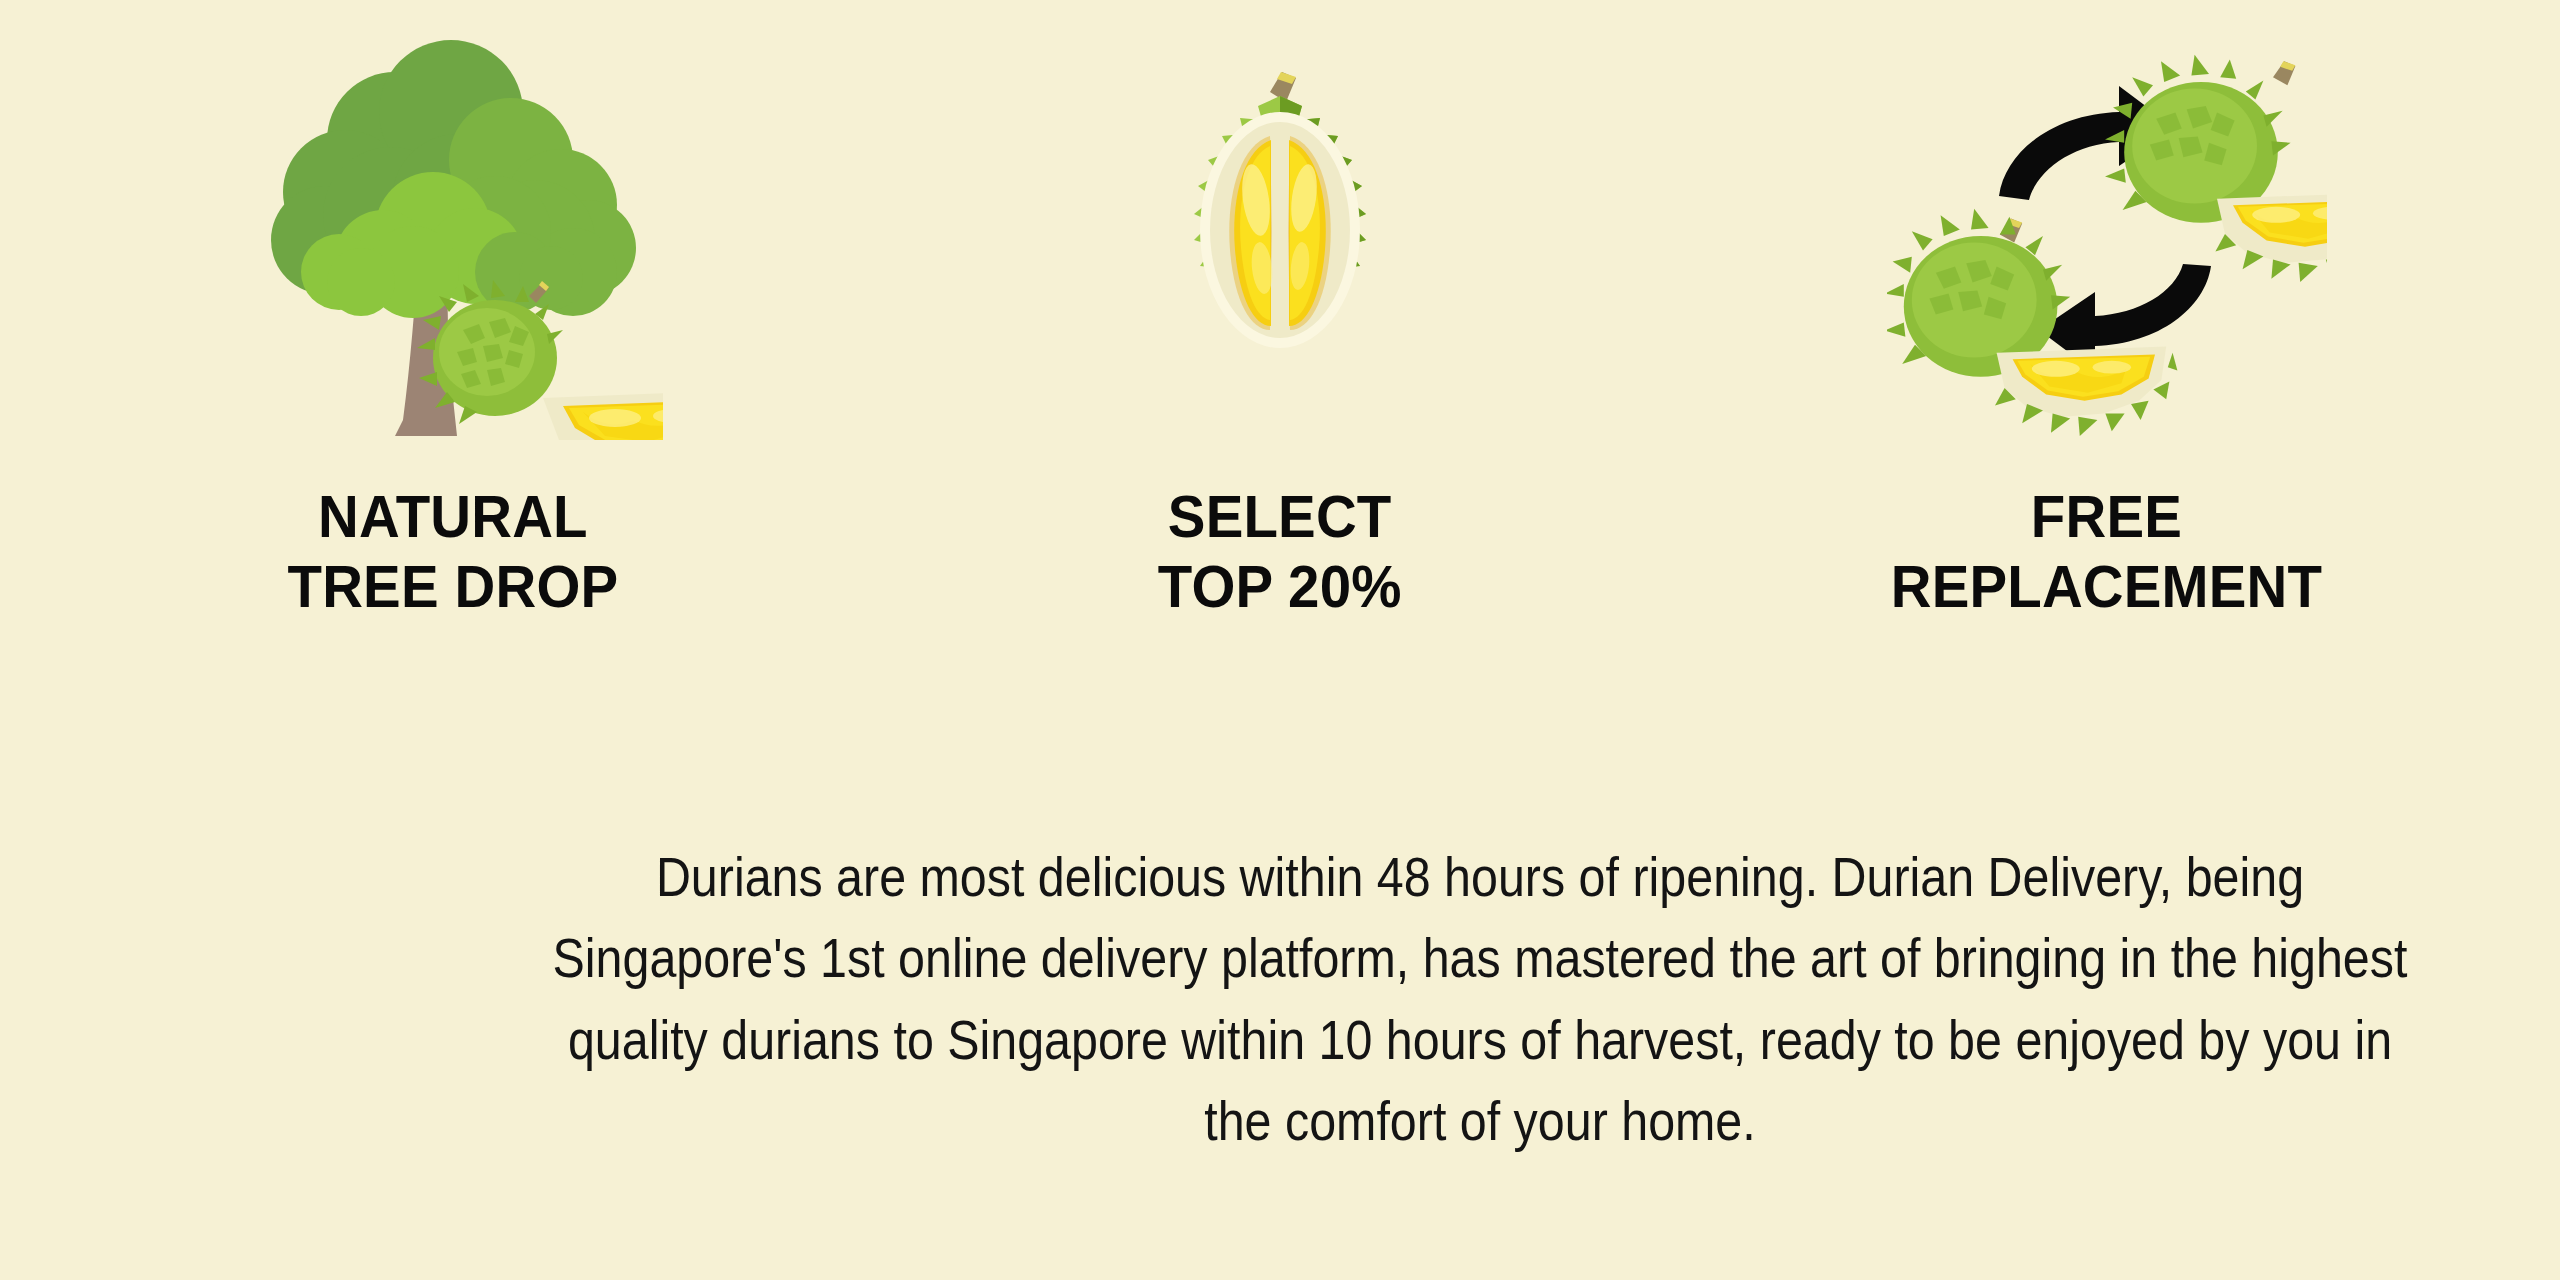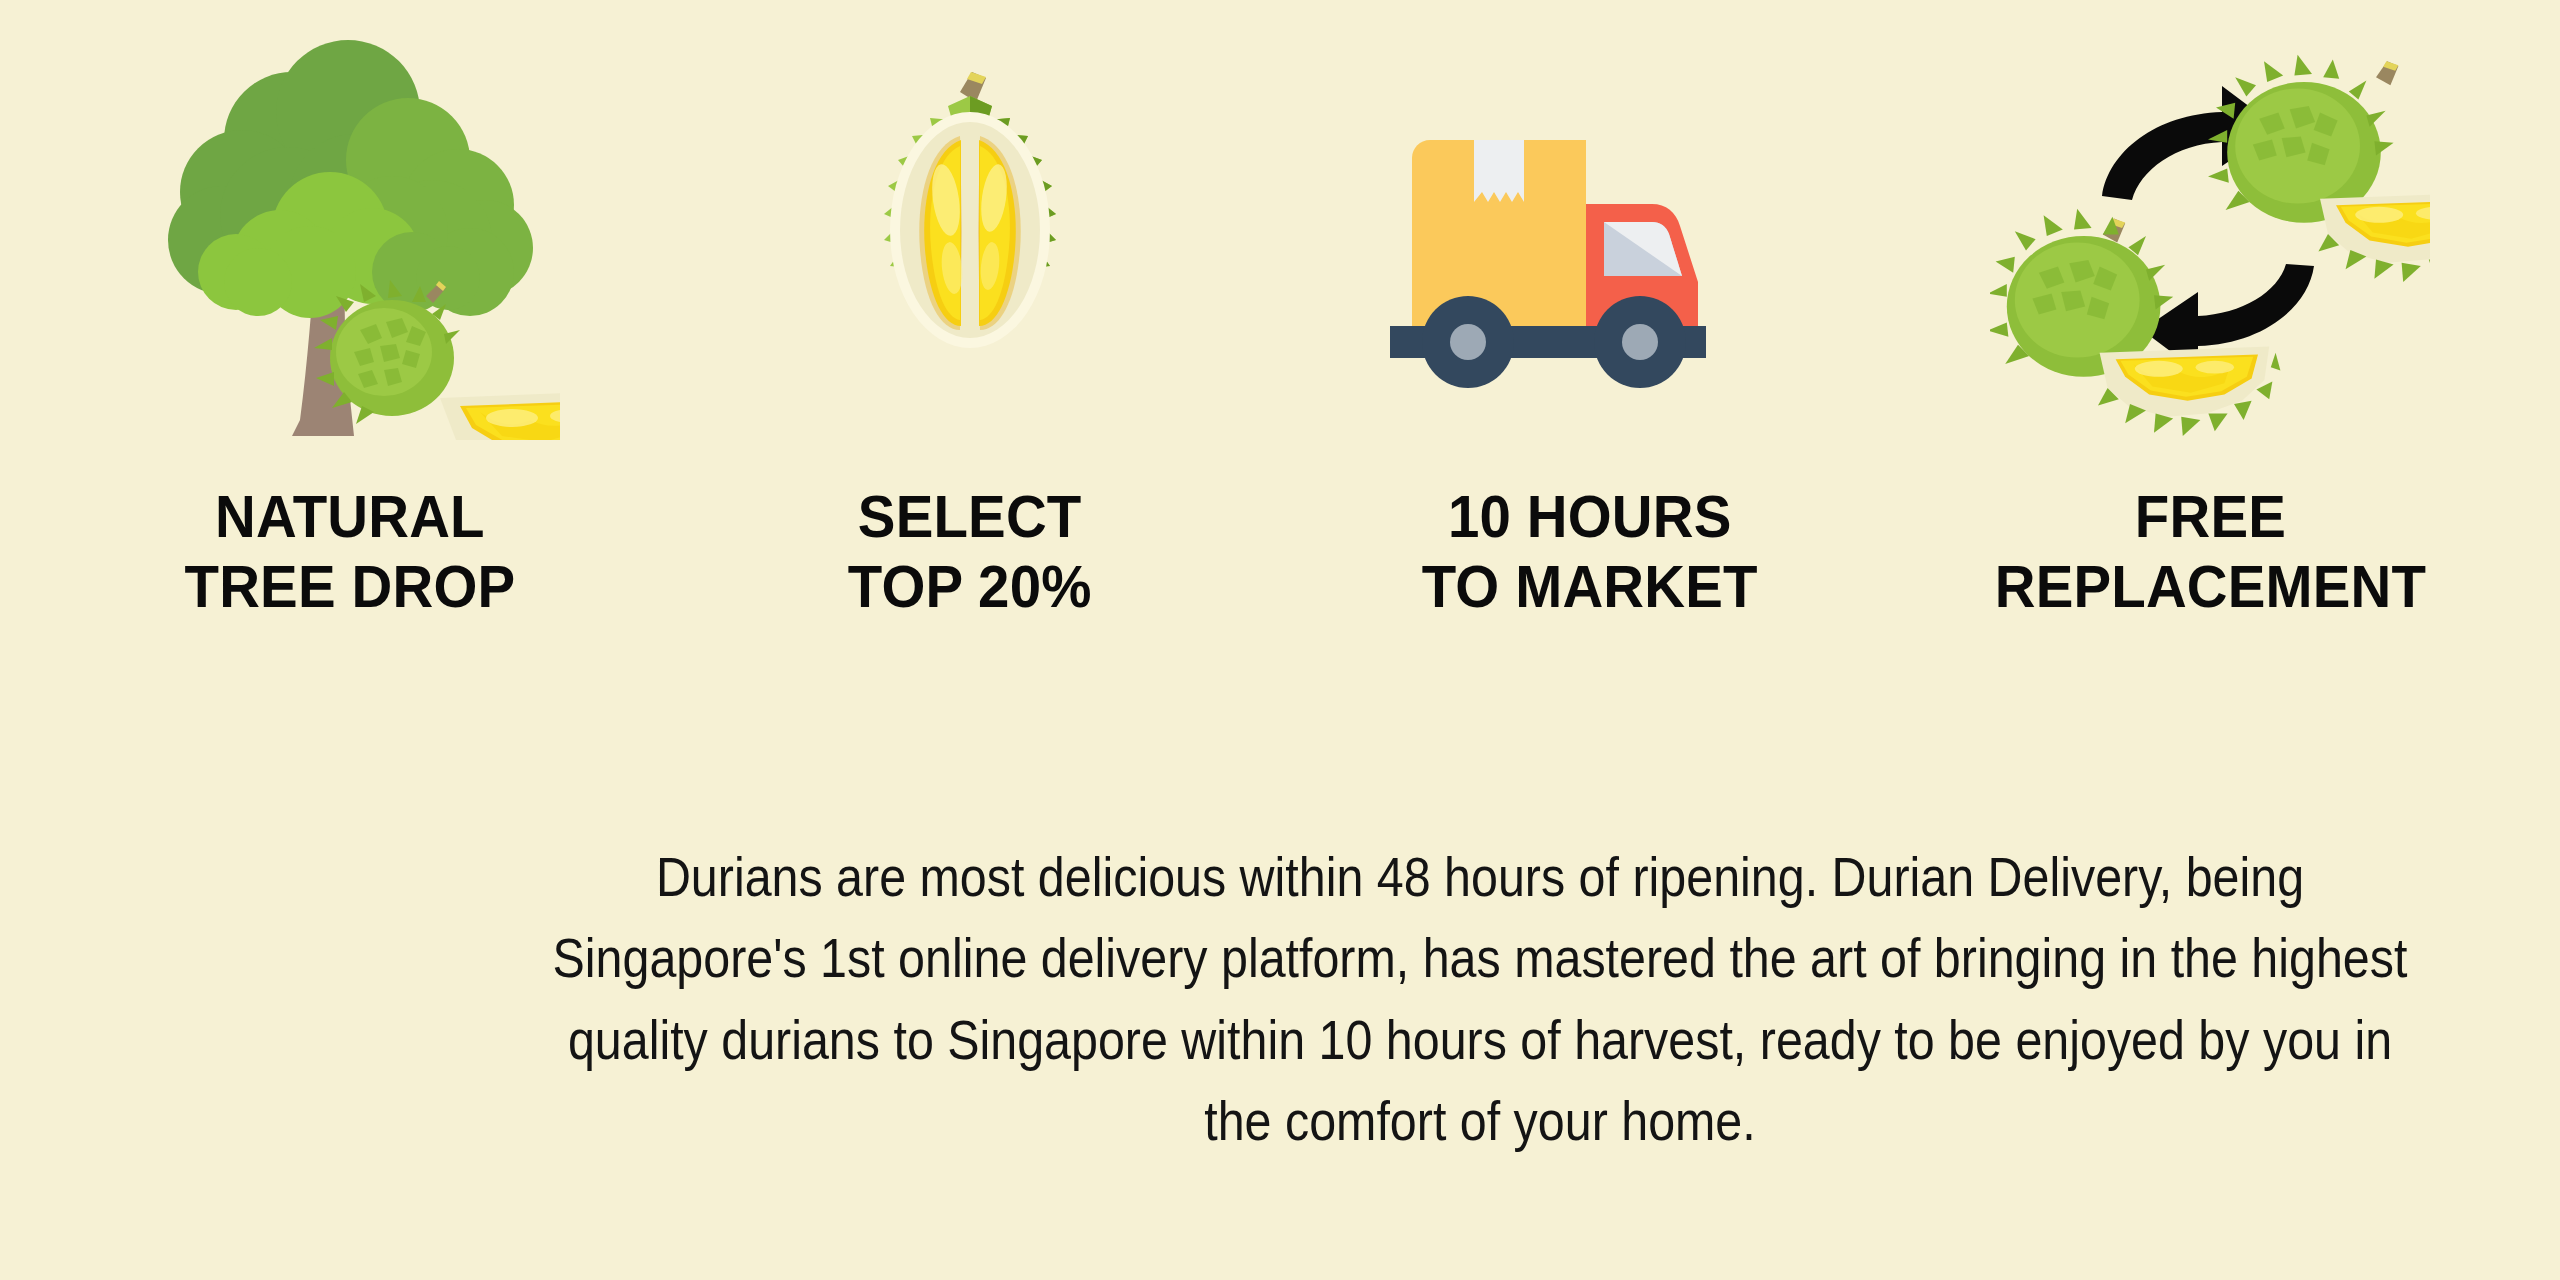--- a/index.html
+++ b/index.html
@@ -233,46 +233,20 @@
             <path d="M160 146 C184 156 193 204 189 248 C185 292 174 318 160 320 Z" fill="#FBE01E"></path>
             <ellipse cx="174" cy="198" rx="12" ry="34" fill="#FDF08A" opacity="0.8" transform="rotate(8 174 198)"></ellipse>
             <ellipse cx="170" cy="266" rx="9" ry="24" fill="#FDF08A" opacity="0.5" transform="rotate(6 170 266)"></ellipse>
           </g>
         </svg>
       </div>
       <div class="feature-label">SELECT
 TOP 20%</div>
     </div>
 
-    <div class="feature">
-      <div class="feature-art">
-        <svg width="400" height="440" viewBox="0 0 400 440">
-          <g transform="translate(0,130)">
-
-            <path d="M22 28 C22 18 30 10 40 10 L196 10 L196 196 L22 196 Z" fill="#FBC95B"></path>
-
-            <path d="M84 10 L134 10 L134 72 L128 62 L122 72 L116 62 L110 72 L104 62 L98 72 L92 62 L84 72 Z" fill="#EDEFF1"></path>
-
-            <path d="M196 74 L262 74 C276 74 286 82 290 96 L308 152 L308 196 L196 196 Z" fill="#F4604A"></path>
-
-            <path d="M214 92 L262 92 C270 92 276 96 279 104 L292 146 L214 146 Z" fill="#C9D1DC"></path>
-            <path d="M214 92 L262 92 C270 92 276 96 279 104 L292 146 Z" fill="#EDEFF1"></path>
-
-            <rect x="0" y="196" width="316" height="32" fill="#33485E"></rect>
-
-            <circle cx="78" cy="212" r="46" fill="#33485E"></circle>
-            <circle cx="78" cy="212" r="18" fill="#9DA9B5"></circle>
-            <circle cx="250" cy="212" r="46" fill="#33485E"></circle>
-            <circle cx="250" cy="212" r="18" fill="#9DA9B5"></circle>
-          </g>
-        </svg>
-      </div>
-      <div class="feature-label">10 HOURS
-TO MARKET</div>
-    </div>
 
     <div class="feature">
       <div class="feature-art">
         <svg width="440" height="440" viewBox="0 0 440 440">
 
           <g>
             <path d="M112 196 C118 152 166 114 232 112 L232 86 L288 128 L232 166 L232 142
                      C186 144 150 170 142 200 Z" fill="#0A0A0A"></path>
           </g>
 

